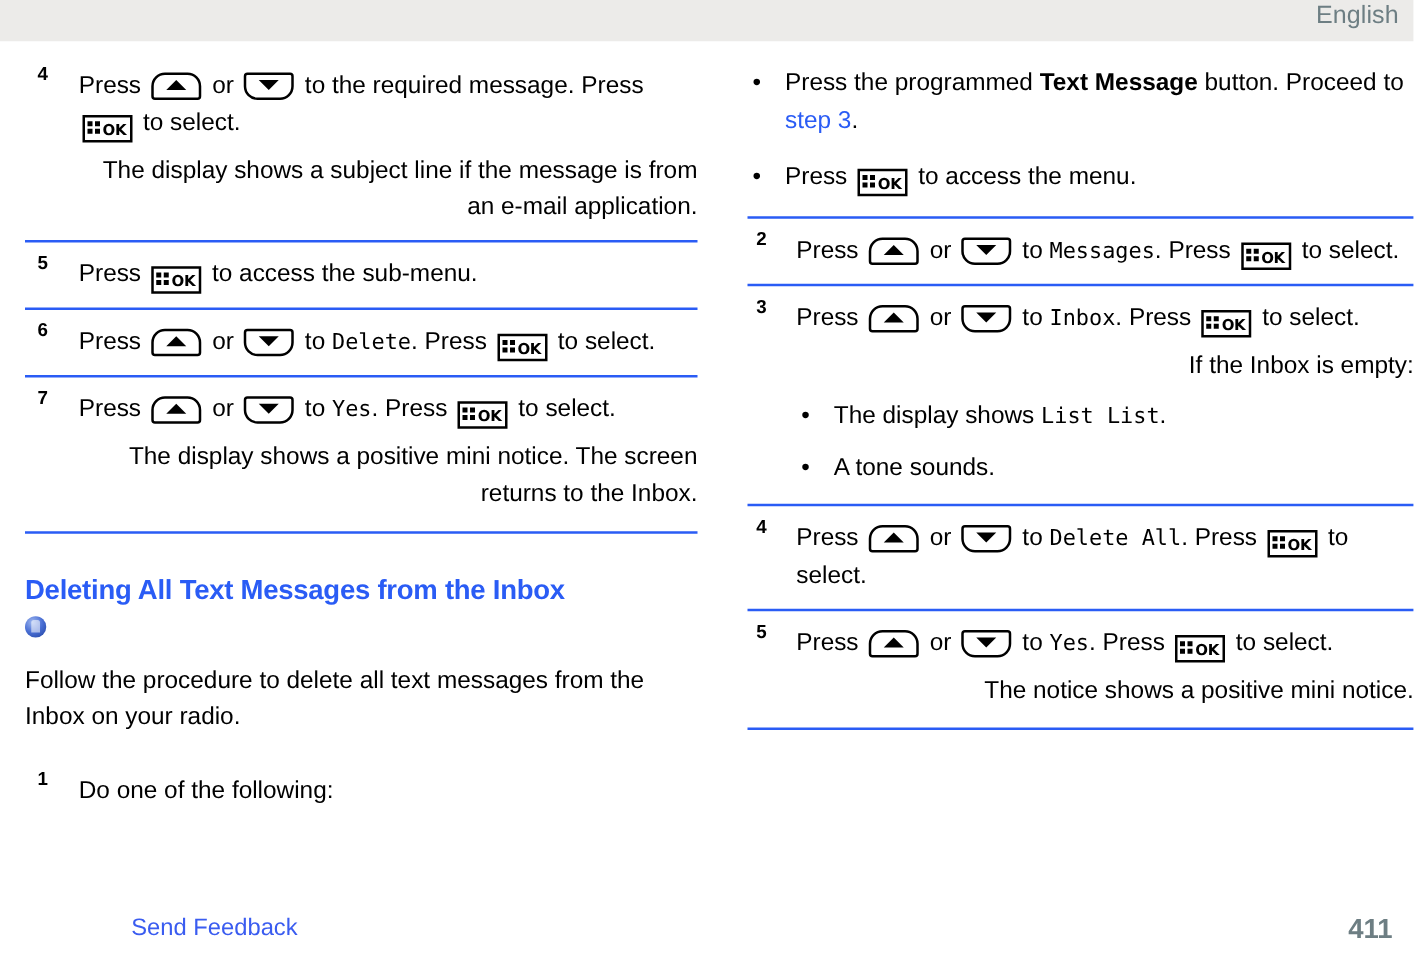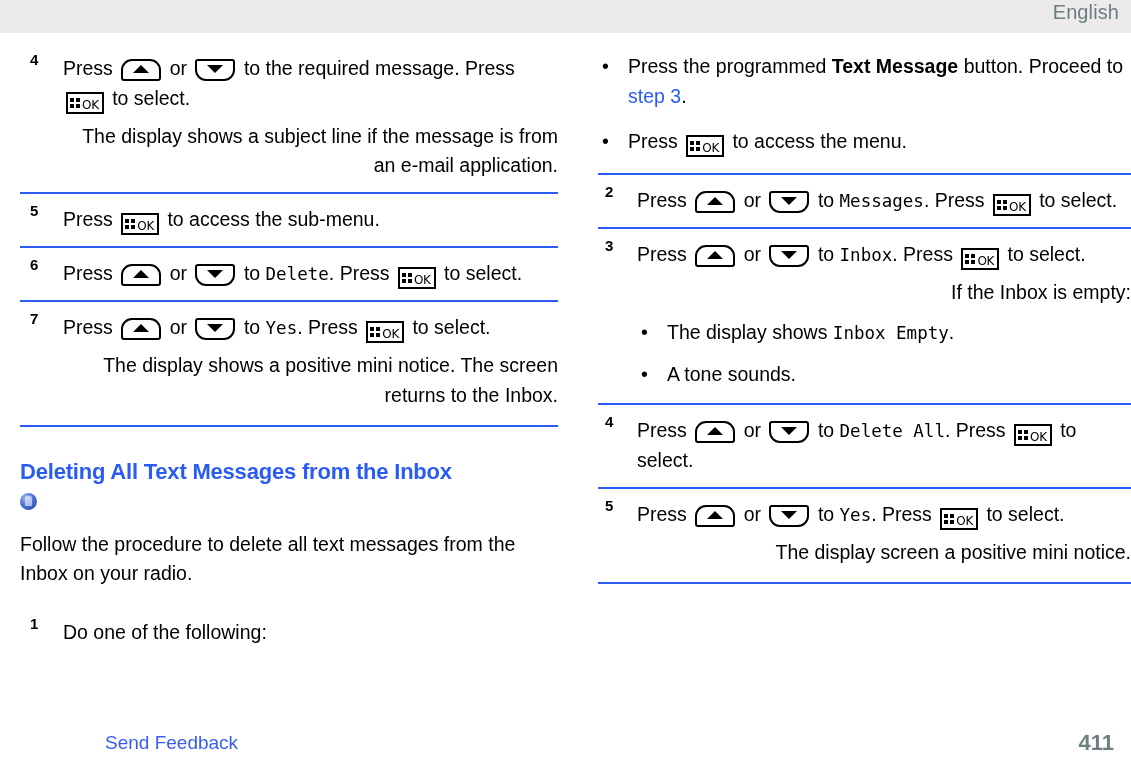--- a/index.html
+++ b/index.html
@@ -156,21 +156,21 @@
     width: 4px; height: 4px;
     background: #000;
   }
   .icon-ok .grid i:nth-child(1) { left: 0; top: 0; }
   .icon-ok .grid i:nth-child(2) { left: 6px; top: 0; }
   .icon-ok .grid i:nth-child(3) { left: 0; top: 6px; }
   .icon-ok .grid i:nth-child(4) { left: 6px; top: 6px; }
   .icon-ok .ok-text {
     font-family: "DejaVu Sans", sans-serif;
     font-size: 12px;
-    font-weight: normal;
+    font-weight: bold;
     letter-spacing: -0.3px;
     color: #000;
     vertical-align: 1px;
     margin-top: 22px;
   }
 
   
   .lcd {
     font-family: "DejaVu Sans Mono", monospace;
     font-size: 17.5px;
@@ -373,21 +373,21 @@
         <span class="lcd">Inbox</span><span>. Press</span>
         <span class="icon-ok"><span class="grid"><i></i><i></i><i></i><i></i></span><span class="ok-text">OK</span></span>
         <span>to select.</span>
       </div>
       <div class="para">If the Inbox is empty:</div>
       <ul class="bullet-list sub-bullets">
         <li class="bullet">
           <span class="bullet-dot">•</span>
           <span>
             <span>The display shows</span>
-            <span class="lcd">Inbox Empty</span><span>.</span>
+            <span class="lcd">List List</span><span>.</span>
           </span>
         </li>
         <li class="bullet">
           <span class="bullet-dot">•</span>
           <span>A tone sounds.</span>
         </li>
       </ul>
     </div>
 
     <div class="sep" style="margin-top:14px;"></div>
@@ -413,21 +413,21 @@
       <div class="para">
         <span>Press</span>
         <span class="icon-nav icon-up"><span class="shell"></span><span class="tri"></span></span>
         <span>or</span>
         <span class="icon-nav icon-down"><span class="shell"></span><span class="tri"></span></span>
         <span>to</span>
         <span class="lcd">Yes</span><span>. Press</span>
         <span class="icon-ok"><span class="grid"><i></i><i></i><i></i><i></i></span><span class="ok-text">OK</span></span>
         <span>to select.</span>
       </div>
-      <div class="para">The display screen a positive mini notice.</div>
+      <div class="para">The notice shows a positive mini notice.</div>
     </div>
 
     <div class="sep" style="margin-top:15px;"></div>
 
   </div>
 
   <div class="footer">
     <a class="footer-link" href="#">Send Feedback</a>
     <div class="footer-page">411</div>
   </div>

